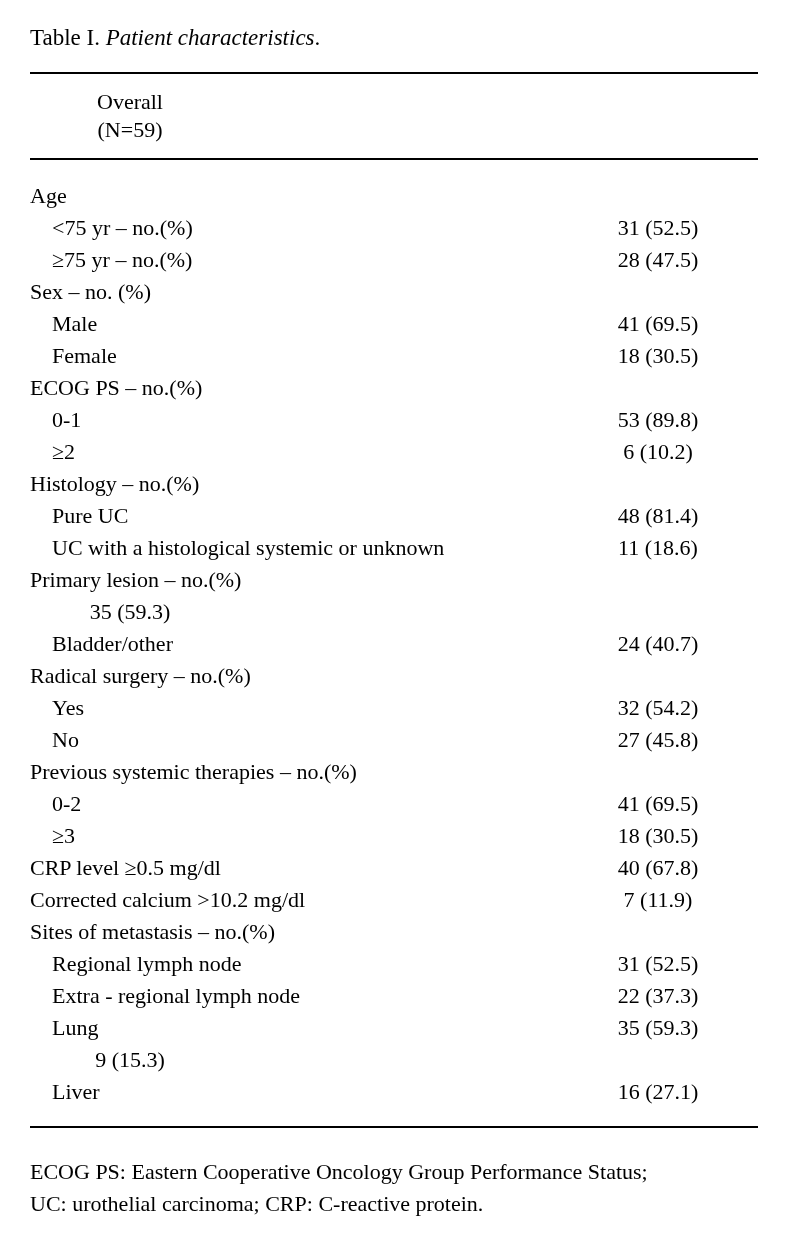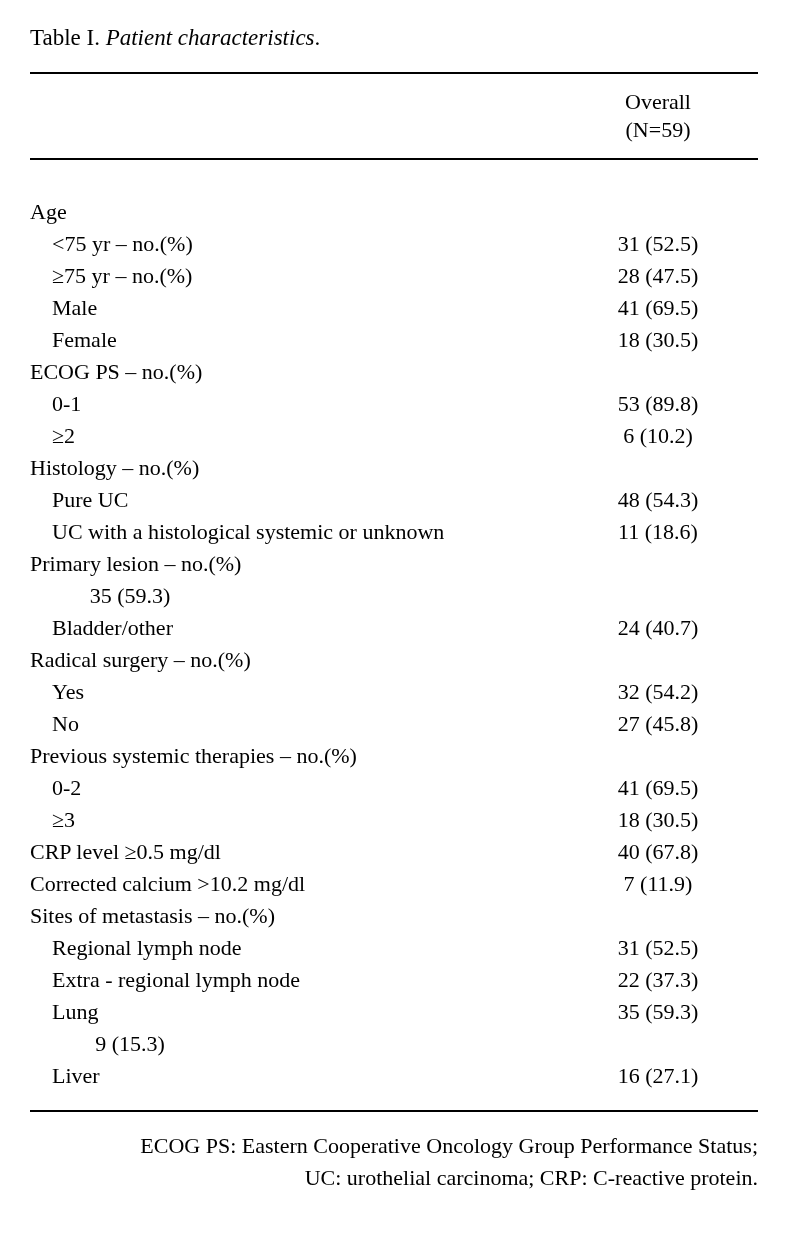--- a/index.html
+++ b/index.html
@@ -24,52 +24,52 @@
   }
   .title .it { font-style: italic; font-family: Liberation Serif, serif; }
   .rule {
     height: 2px;
     background: #000000;
   }
   .rule-top { margin-top: 20px; }
   .header-row {
     display: flex;
     padding: 14px 0;
+    flex-direction: column;
   }
   .header-spacer { flex: 1; }
   .value-col {
     width: 200px;
     text-align: center;
     font-size: 22px;
     line-height: 28px;
   }
   .tbody {
-    padding-top: 36px;
+    padding-top: 20px;
   }
   .row {
     display: flex;
     font-size: 22px;
     line-height: 32px;
   }
   .row .label {
     flex: 1;
     white-space: nowrap;
   }
   .row.indent .label { padding-left: 22px; }
   .row .value {
     width: 200px;
     text-align: center;
     white-space: nowrap;
   }
   .rule-bottom { margin-top: 18px; }
   .footnote {
-    margin-top: 18px;
+    margin-top: 28px;
     font-size: 22px;
     line-height: 32px;
-    text-align: right;
   }
 </style>
 </head>
 <body>
 
 <div class="page">
 
   <div class="title"><span>Table I. </span><span class="it">Patient characteristics</span><span>.</span></div>
 
   <div class="rule rule-top"></div>
@@ -90,20 +90,24 @@
         <span class="value"></span>
       </div>
       <div class="row indent">
         <span class="label">&lt;75 yr – no.(%)</span>
         <span class="value">31 (52.5)</span>
       </div>
       <div class="row indent">
         <span class="label">≥75 yr – no.(%)</span>
         <span class="value">28 (47.5)</span>
       </div>
+      <div class="row">
+        <span class="label">Sex – no. (%)</span>
+        <span class="value"></span>
+      </div>
       <div class="row indent">
         <span class="label">Male</span>
         <span class="value">41 (69.5)</span>
       </div>
       <div class="row indent">
         <span class="label">Female</span>
         <span class="value">18 (30.5)</span>
       </div>
       <div class="row">
         <span class="label">ECOG PS – no.(%)</span>
@@ -116,21 +120,21 @@
       <div class="row indent">
         <span class="label">≥2</span>
         <span class="value">6 (10.2)</span>
       </div>
       <div class="row">
         <span class="label">Histology – no.(%)</span>
         <span class="value"></span>
       </div>
       <div class="row indent">
         <span class="label">Pure UC</span>
-        <span class="value">48 (54.3)</span>
+        <span class="value">48 (81.4)</span>
       </div>
       <div class="row indent">
         <span class="label">UC with a histological systemic or unknown</span>
         <span class="value">11 (18.6)</span>
       </div>
       <div class="row">
         <span class="label">Primary lesion – no.(%)</span>
         <span class="value"></span>
       </div>
       <div class="row indent">

